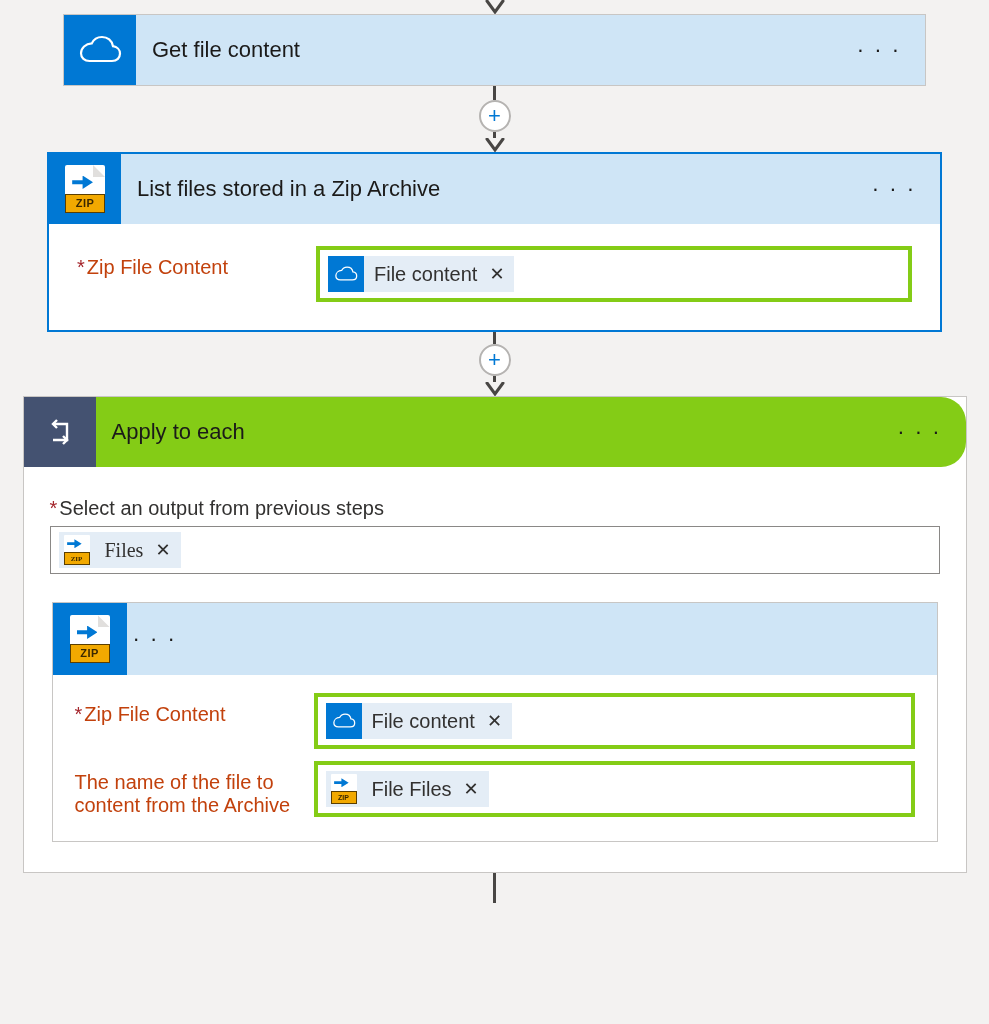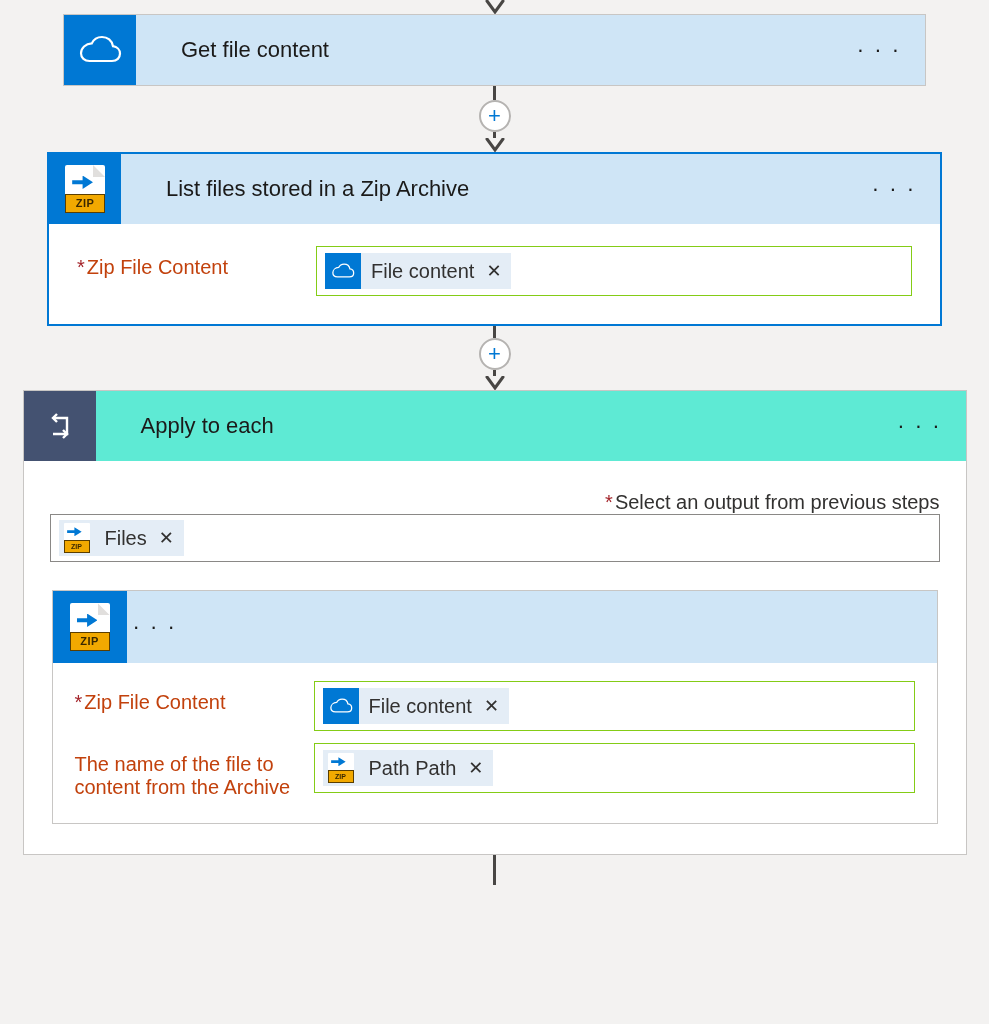--- a/index.html
+++ b/index.html
@@ -58,38 +58,37 @@
   }
   .step.collapsed { }
   .step-header {
     display: flex;
     align-items: center;
     padding-right: 18px;
     min-height: 70px;
   }
   .step-header.onedrive-bg { background: #cfe5f6; }
   .step-header.zip-bg { background: #cfe5f6; }
-  .step-header.loop-bg { background: #5eead4; }
+  .step-header.loop-bg { background: #84cc16; border-radius: 25px; }
   .icon-tile {
     width: 72px;
     height: 70px;
     display: flex;
     align-items: center;
     justify-content: center;
     flex-shrink: 0;
   }
   .icon-tile.onedrive { background: #0078d4; }
   .icon-tile.zip { background: #0078d4; }
   .icon-tile.loop { background: #445271; }
   .step-title {
     flex: 1;
     padding: 0 16px;
     font-size: 22px;
     color: #1b1a19;
-    margin-left: 29px;
   }
   .menu-dots {
     font-size: 22px;
     letter-spacing: 2px;
     color: #1b1a19;
     cursor: pointer;
     padding: 6px;
   }
 
   .step.selected {
@@ -112,21 +111,21 @@
     color: #c2410c;
     padding-top: 10px;
   }
   .param-required::before {
     content: "*";
     color: #a4262c;
     margin-right: 2px;
   }
   .param-input {
     flex: 1;
-    border: 1px solid #84cc16;
+    border: 4px solid #84cc16;
     background: #fff;
     min-height: 48px;
     padding: 6px 8px;
     display: flex;
     align-items: center;
     gap: 6px;
     flex-wrap: wrap;
   }
   .token {
     display: inline-flex;
@@ -156,36 +155,37 @@
   .loop-card {
     width: 944px;
     border: 1px solid #c8c6c4;
     background: #fff;
   }
   .loop-body {
     padding: 30px 26px 30px 26px;
   }
   .loop-field-label {
     font-size: 20px;
-    text-align: right;
+    margin-bottom: 6px;
   }
   .loop-field-label .req {
     color: #a4262c;
     margin-right: 2px;
   }
   .full-input {
     border: 1px solid #8a8886;
     background: #fff;
     min-height: 48px;
     padding: 2px 8px;
     display: flex;
     align-items: center;
     gap: 6px;
     flex-wrap: wrap;
     margin-bottom: 28px;
+    font-family: Liberation Serif, serif;
   }
 
   .nested-step {
     border: 1px solid #c8c6c4;
     background: #fff;
     margin: 0 2px;
   }
   .nested-header {
     display: flex;
     align-items: center;
@@ -409,21 +409,21 @@
             <div class="param-label">The name of the file to content from the Archive</div>
             <div class="param-input">
               <span class="token">
                 <span class="tk-icon zip-mini">
                   <div class="zip-mini-box">
                       <div class="page"></div>
                       <div class="flow"></div>
                       <div class="zip-label">ZIP</div>
                     </div>
                 </span>
-                <span>Path Path</span>
+                <span>File Files</span>
                 <span class="tk-x">✕</span>
               </span>
             </div>
           </div>
         </div>
       </div>
 
     </div>
   </div>
 

